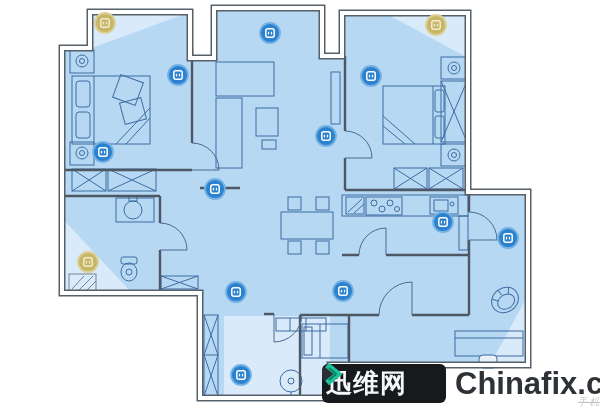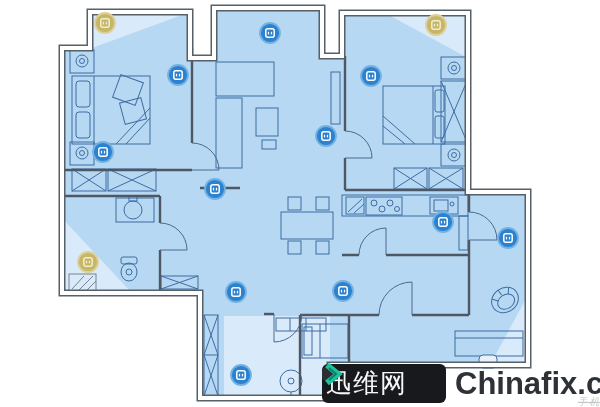--- a/index.html
+++ b/index.html
@@ -12,21 +12,21 @@
   .watermark{
     position:absolute;left:322px;top:361px;height:44px;display:flex;align-items:center;
     z-index:5;
   }
   .wm-box{
     background:#17191c;border-radius:6px;height:39px;width:124px;
     display:flex;align-items:center;padding:0 6px 0 4px;box-sizing:border-box;
   }
   .wm-logo{flex:0 0 auto;margin-right:3px;}
   .wm-cn{
-    color:#f5f6f7;font-size:26px;font-weight:normal;letter-spacing:1px;white-space:nowrap;
+    color:#f5f6f7;font-size:26px;font-weight:bold;letter-spacing:1px;white-space:nowrap;
     line-height:39px;
   }
   .wm-domain{
     color:#2e3237;font-size:31px;font-weight:bold;margin-left:9px;letter-spacing:0px;
     line-height:39px;white-space:nowrap;
   }
   .wm-tagline{
     position:absolute;right:0px;bottom:-4px;font-size:10px;color:#7d848a;opacity:.45;
     letter-spacing:2px;transform:skewX(-15deg);text-decoration:line-through;white-space:nowrap;
   }

